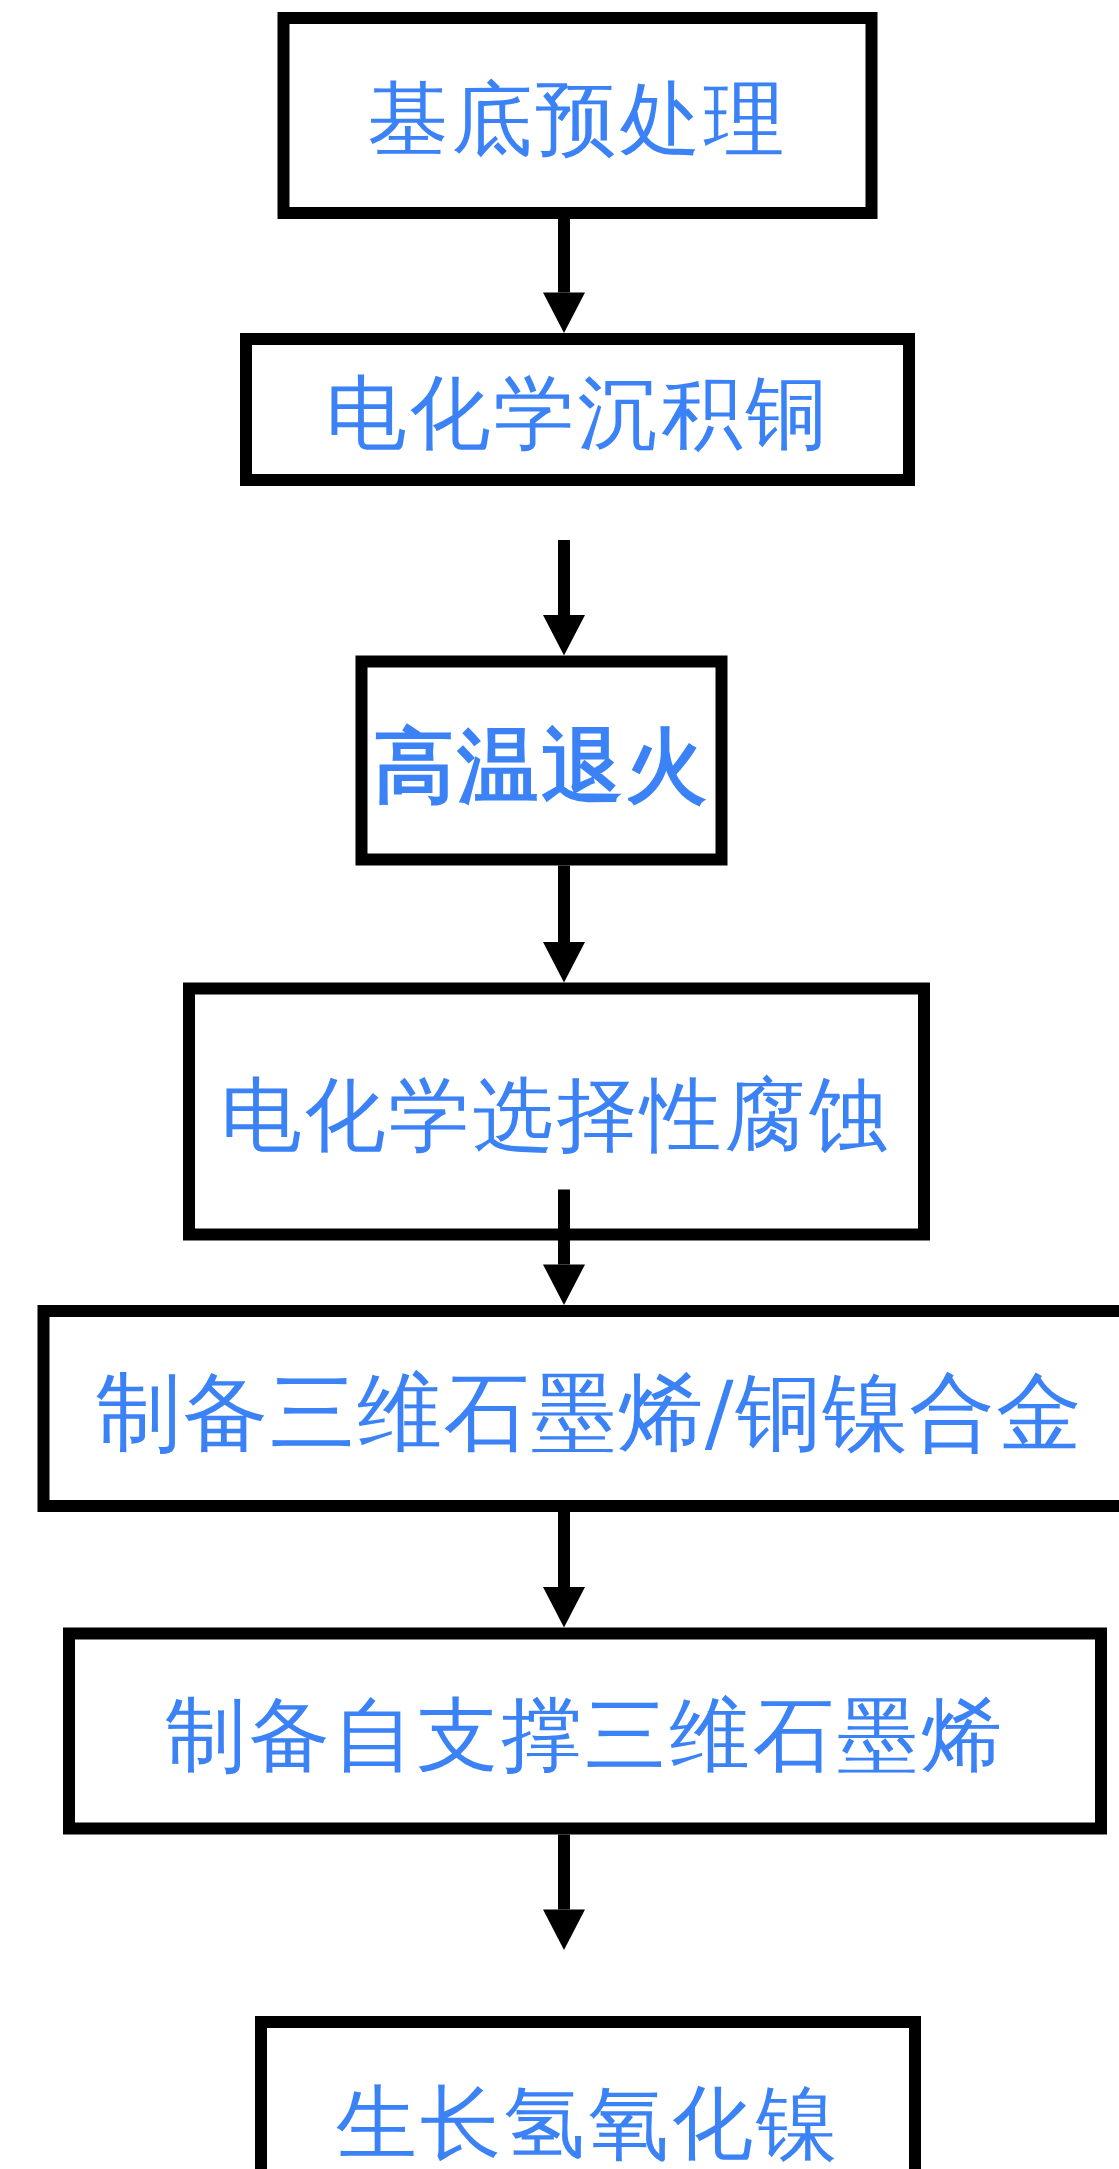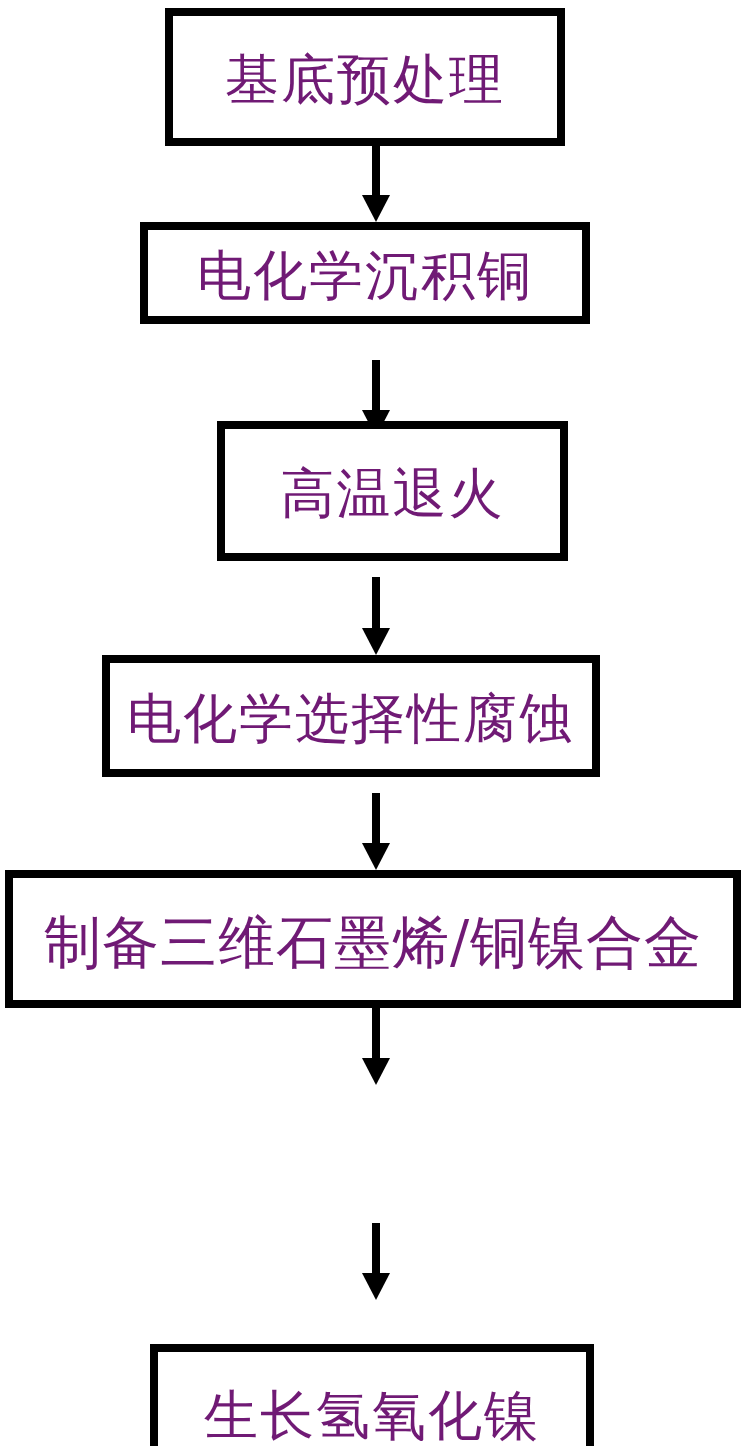--- a/index.html
+++ b/index.html
@@ -18,30 +18,31 @@
   .flow-box {
     position: absolute;
     box-sizing: border-box;
     border: 8px solid #000000;
     background: #ffffff;
     display: flex;
     align-items: center;
     justify-content: center;
     text-align: center;
     font-size: 54px;
-    color: #701a75;
+    color: #3b82f6;
     letter-spacing: 2px;
     white-space: nowrap;
     line-height: 1;
     padding-top: 6px;
+    margin-left: 20px;
   }
   .box1 { left: 165px; top:    8px; width: 400px; height: 138px; }
   .box2 { left: 140px; top:  222px; width: 450px; height: 102px; }
-  .box3 { left: 217px; top:  421px; width: 351px; height: 140px; }
-  .box4 { left: 102px; top:  655px; width: 498px; height: 122px; }
+  .box3 { left: 217px; top:  437px; width: 248px; height: 140px; font-weight: bold; }
+  .box4 { left: 102px; top:  655px; width: 498px; height: 172px; }
   .box5 { left:   5px; top:  870px; width: 736px; height: 138px; font-size: 57px; letter-spacing: 1px; }
   .box6 { left:  22px; top: 1085px; width: 696px; height: 138px; }
   .box7 { left: 150px; top: 1344px; width: 444px; height: 138px; }
 
   .flow-arrow {
     position: absolute;
     left: 362px;
     width: 28px;
     display: flex;
     flex-direction: column;
@@ -99,20 +100,21 @@
     <div class="head"></div>
   </div>
 
   <div class="flow-box box5">制备三维石墨烯/铜镍合金</div>
 
   <div class="flow-arrow arrow5">
     <div class="shaft"></div>
     <div class="head"></div>
   </div>
 
+  <div class="flow-box box6">制备自支撑三维石墨烯</div>
 
   <div class="flow-arrow arrow6">
     <div class="shaft"></div>
     <div class="head"></div>
   </div>
 
   <div class="flow-box box7">生长氢氧化镍</div>
 
 </div>
 

